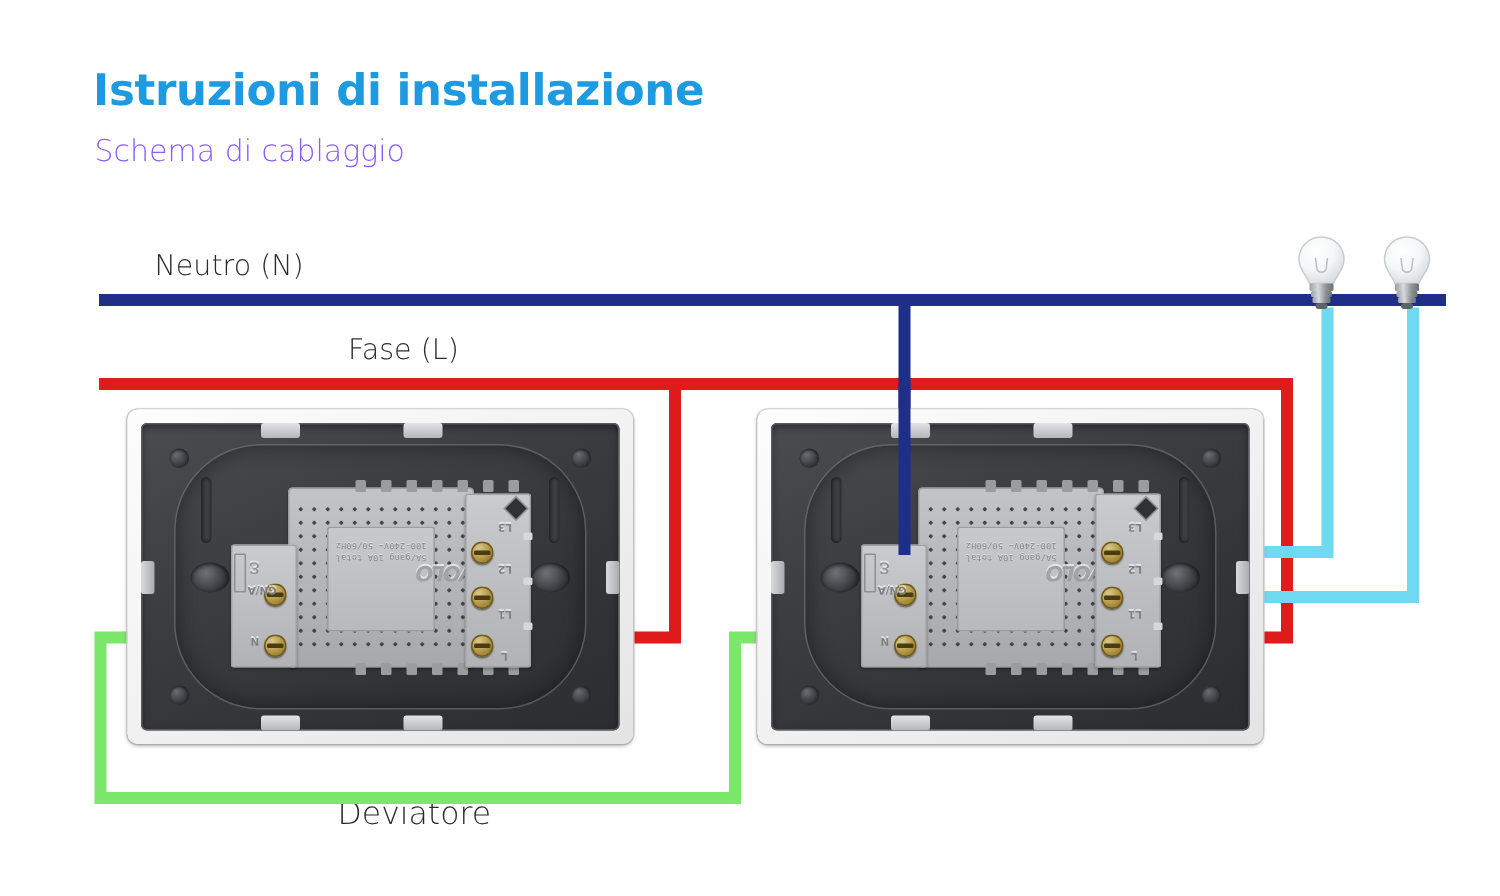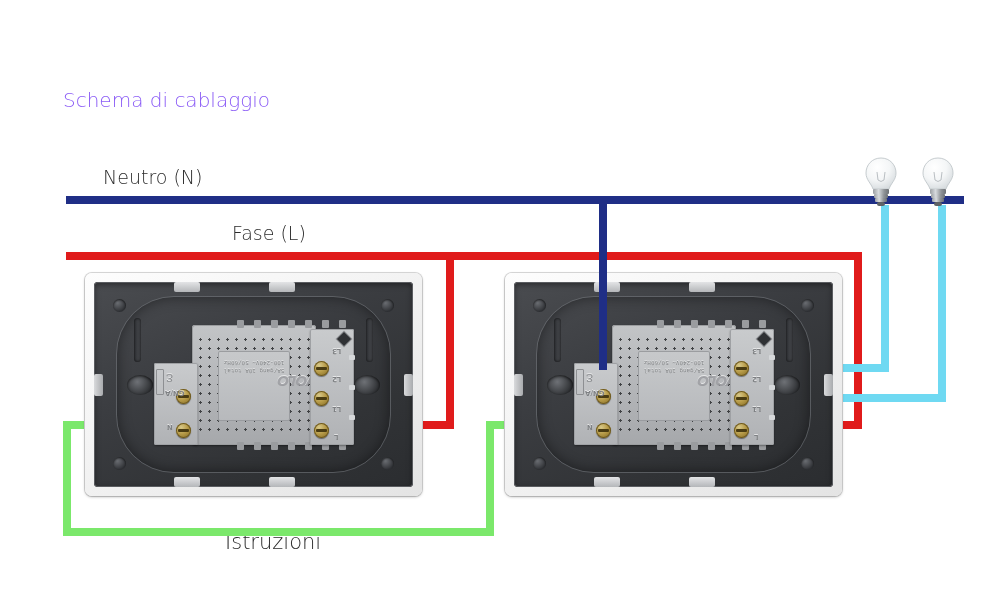--- a/index.html
+++ b/index.html
@@ -173,24 +173,25 @@
   
   .bulb{ position:absolute; z-index:7; width:34px; height:52px; }
   #bulb1{ left:864px; top:156px; }
   #bulb2{ left:921px; top:156px; }
 </style>
 </head>
 <body>
 
 <div id="stage">
 
+  <div class="title">Istruzioni di installazione</div>
   <div class="subtitle">Schema di cablaggio</div>
   <div class="wire-label lbl-neutro">Neutro (N)</div>
   <div class="wire-label lbl-fase">Fase (L)</div>
-  <div class="wire-label lbl-dev">Istruzioni</div>
+  <div class="wire-label lbl-dev">Deviatore</div>
 
   <svg class="layer" id="wires-back">
     <defs>
       <linearGradient id="copper" x1="0" y1="0" x2="1" y2="0">
         <stop offset="0%" stop-color="#ffffff"></stop>
         <stop offset="25%" stop-color="#F0D88B"></stop>
         <stop offset="60%" stop-color="#E0A93A"></stop>
         <stop offset="100%" stop-color="#C98F22"></stop>
       </linearGradient>
     </defs>

